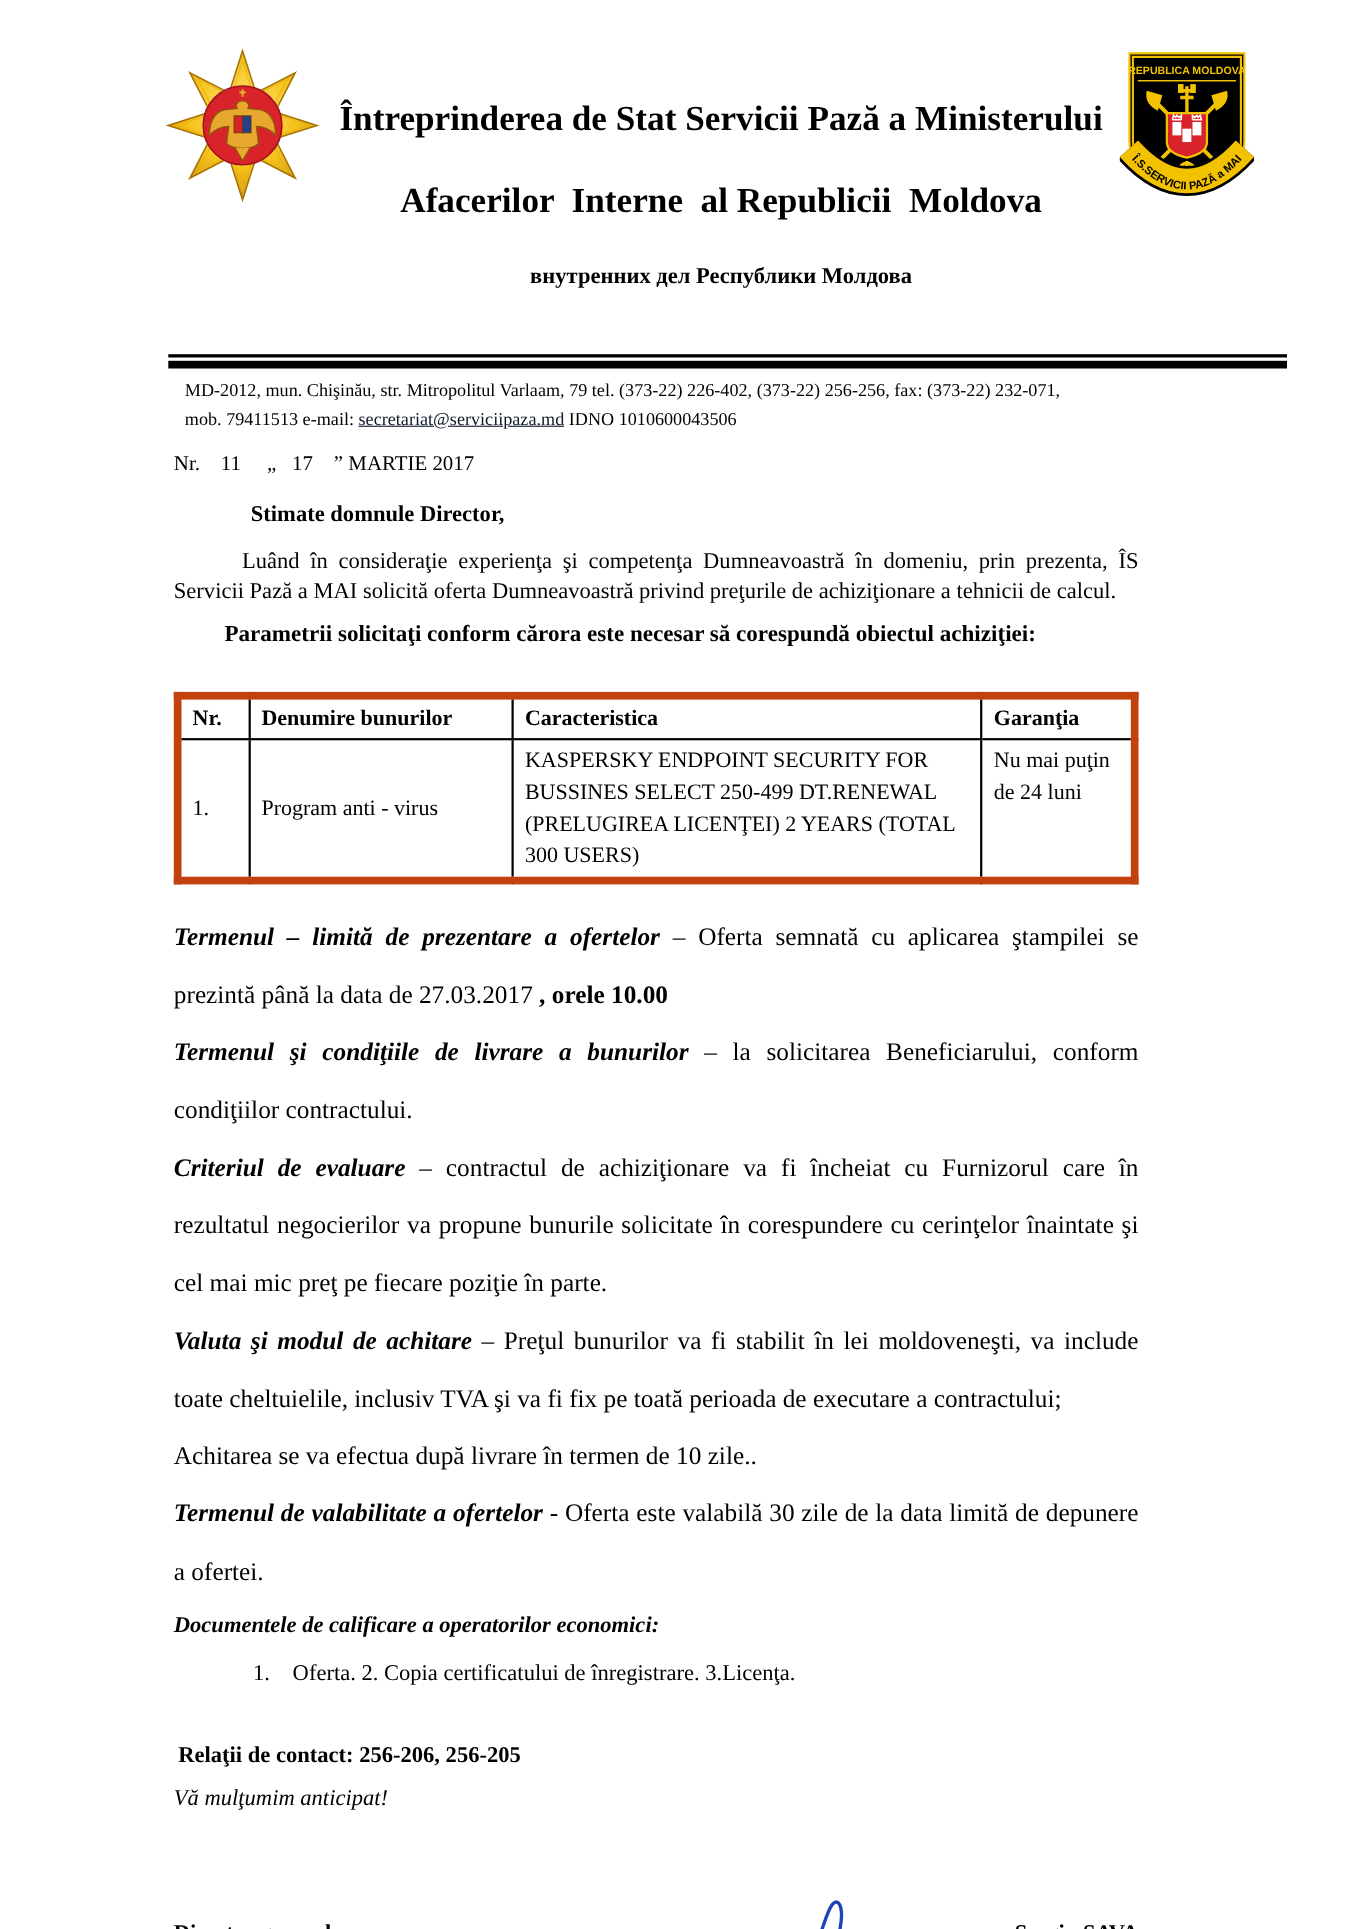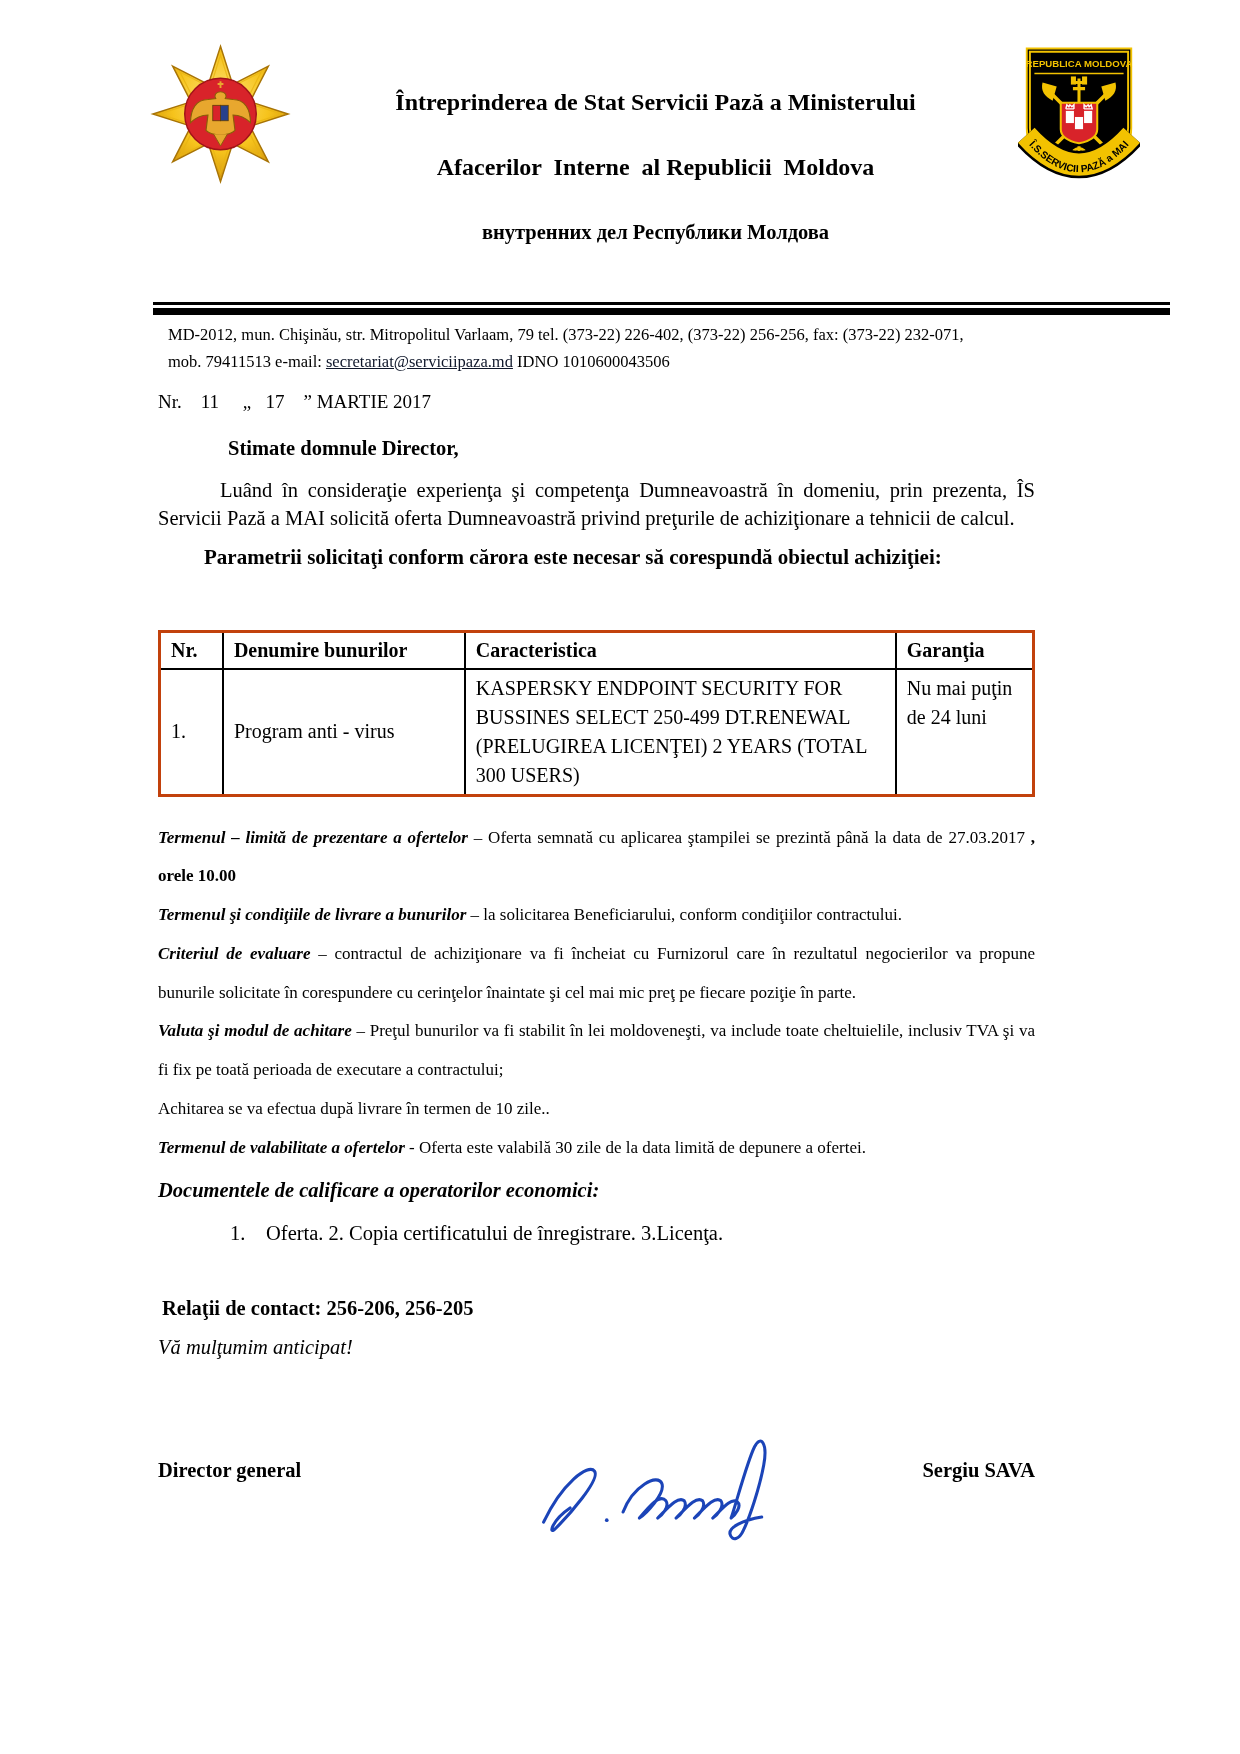--- a/index.html
+++ b/index.html
@@ -11,51 +11,51 @@
   
   .header {
     display:flex; align-items:flex-start;
     padding:38px 100px 0 148px; gap:10px;
   }
   .logo-left { width:145px; height:152px; flex:0 0 auto; }
   .org-block {
     flex:1 1 auto; text-align:center; padding-top:14px;
     white-space:pre-wrap;
   }
-  .org-ro { font-size:24px; font-weight:bold; line-height:1.22; }
+  .org-ro { font-size:32px; font-weight:bold; line-height:1.22; }
   .org-ru { font-size:20.5px; font-weight:bold; line-height:1.35; margin-top:4px; }
   .logo-right { width:122px; height:152px; flex:0 0 auto; margin-top:4px; }
   
   .rule-wrap { margin:20px 70px 0 153px; }
   .rule-thin  { height:3px; background:#000; }
   .rule-gap   { height:3px; }
   .rule-thick { height:7px; background:#000; }
   
   .contact { margin:7px 180px 0 168px; font-size:16.5px; line-height:1.6; }
   .contact a { color:#0f172a; text-decoration:underline;text-align:center; }
   
   .body-area { margin:0 205px 0 158px; }
   .reference { margin-top:16px; font-size:19px; white-space:pre; }
   .doc-title { margin-top:20px; text-align:center; font-size:21.5px; font-weight:bold; letter-spacing:0.5px; }
   .salutation { margin-top:24px; padding-left:70px; font-size:20.5px; font-weight:bold; }
   .intro { margin-top:16px; font-size:20.5px; line-height:1.38; text-align:justify; text-indent:62px; }
   .params-heading { margin-top:12px; padding-left:46px; font-size:21px; font-weight:bold; }
   
-  table.goods { border-collapse:collapse; width:100%; margin-top:60px; border:3px solid #c2410c; }
+  table.goods { border-collapse:collapse; width:100%; margin-top:40px; border:7px solid #c2410c; }
   table.goods th, table.goods td { border:2px solid #000; font-size:20px; padding:4px 10px; }
   table.goods th { text-align:left; font-weight:bold; padding-top:6px; padding-bottom:6px; }
   th.c-nr, td.c-nr { width:42px; text-align:left; padding-left:8px; }
   th.c-den, td.c-den { width:230px; }
   th.c-car, td.c-car { width:430px; }
   th.c-gar, td.c-gar { width:118px; }
   td.c-nr, td.c-den { vertical-align:middle; }
   td.c-car, td.c-gar { vertical-align:top; line-height:1.45; padding-top:6px; padding-bottom:6px; }
   
   .terms { margin-top:22px; }
-  .term { margin:0; font-size:17px; line-height:2.28; text-align:justify; }
+  .term { margin:0; font-size:23px; line-height:2.28; text-align:justify; }
   .term .lead { font-weight:bold; font-style:italic; }
   .term .boldtail { font-weight:bold; }
   .docs-heading { margin:0; font-size:20.5px; line-height:2.28; font-weight:bold; font-style:italic; }
   .docs-item { margin-top:8px; padding-left:72px; font-size:20.5px; }
   .docs-item .marker { display:inline-block; width:36px; }
   .relations { margin-top:52px; padding-left:4px; font-size:20.5px; font-weight:bold; }
   .closing { margin-top:16px; font-size:20.5px; font-style:italic; }
   
   .sig-row { position:relative; margin-top:78px; height:80px; }
   .sig-position { position:absolute; left:0; top:22px; font-size:20.5px; font-weight:bold; }

